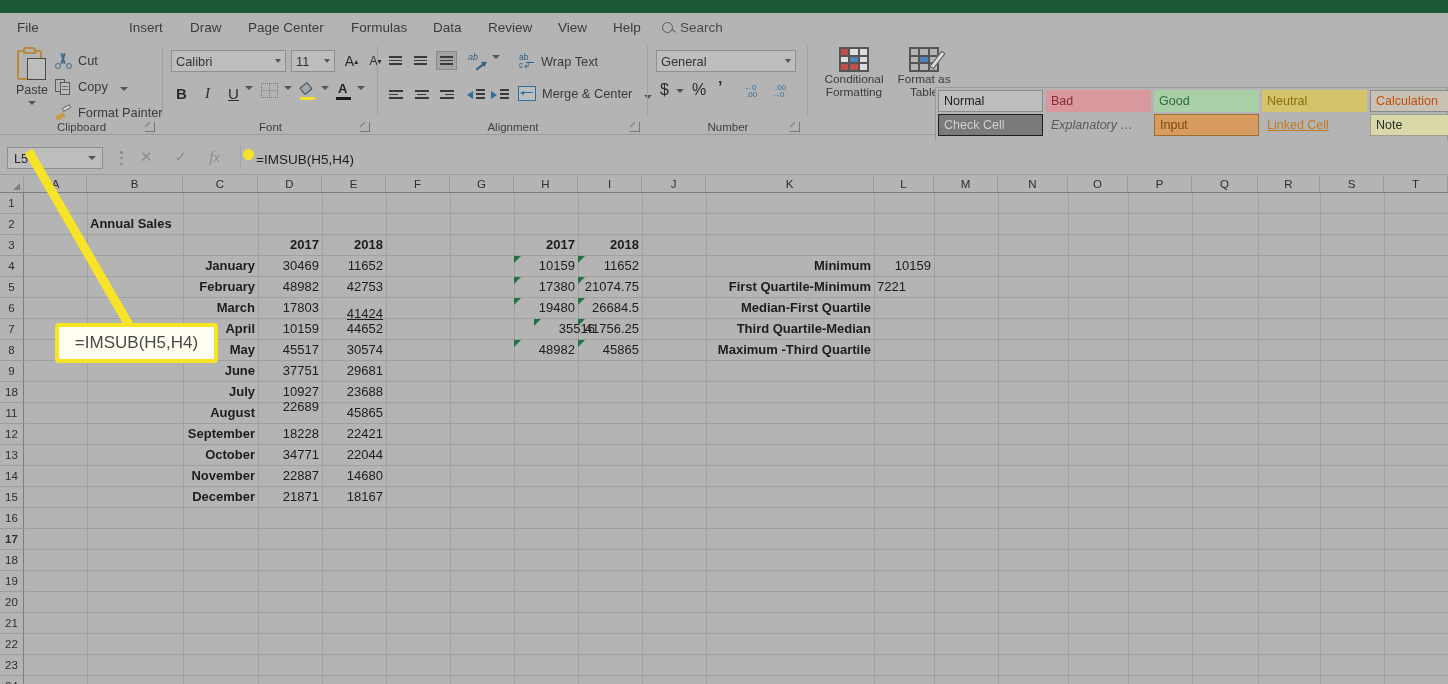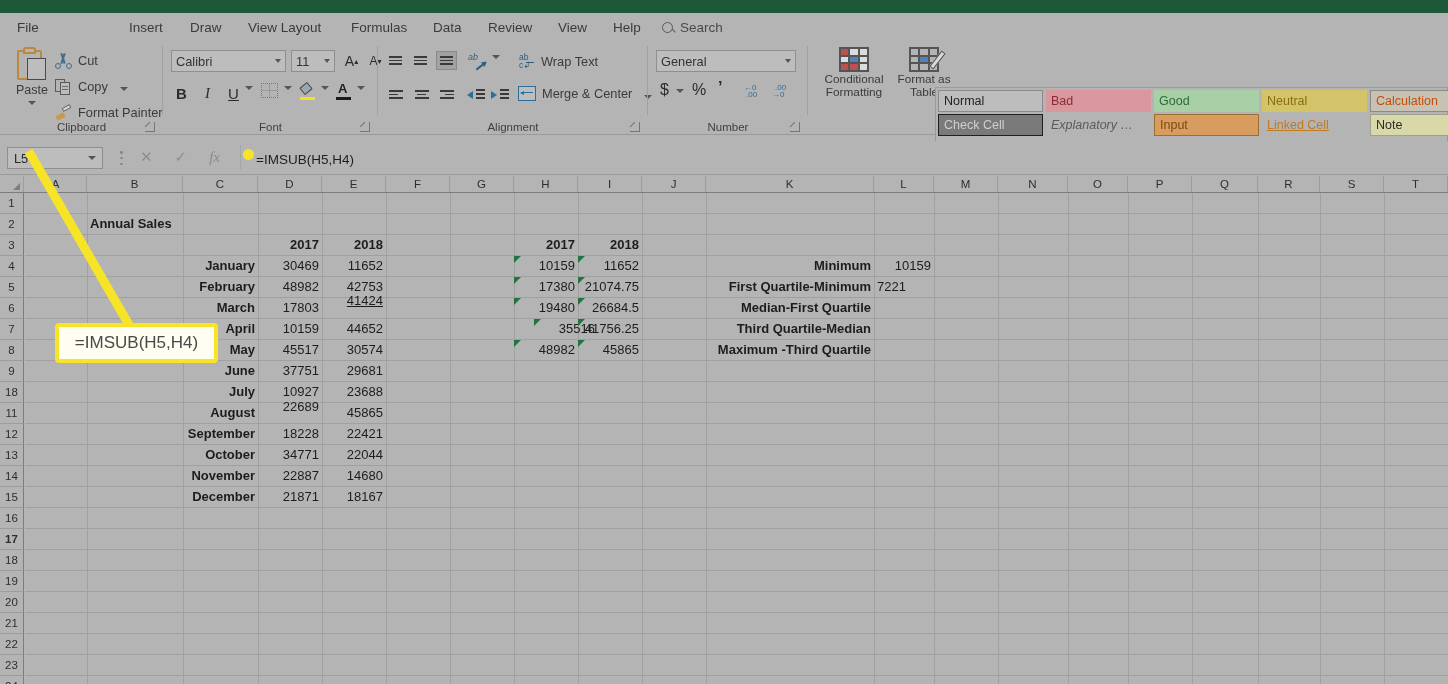--- a/index.html
+++ b/index.html
@@ -356,21 +356,21 @@
       <div class="tab active" style="left: 58px;">
         <span>Home</span>
       </div>
       <div class="tab" style="left: 120px;">
         <span>Insert</span>
       </div>
       <div class="tab" style="left: 181px;">
         <span>Draw</span>
       </div>
       <div class="tab" style="left: 239px;">
-        <span>View Layout</span>
+        <span>Page Center</span>
       </div>
       <div class="tab" style="left: 342px;">
         <span>Formulas</span>
       </div>
       <div class="tab" style="left: 424px;">
         <span>Data</span>
       </div>
       <div class="tab" style="left: 479px;">
         <span>Review</span>
       </div>
@@ -781,21 +781,21 @@
         <div class="cell b r" style="left: 233px; top: 42px; width: 64px;"><span>2017</span></div>
         <div class="cell b r" style="left: 297px; top: 42px; width: 64px;"><span>2018</span></div>
         <div class="cell b r" style="left: 158px; top: 63px; width: 75px;"><span>January</span></div>
         <div class="cell r" style="left: 233px; top: 63px; width: 64px;"><span>30469</span></div>
         <div class="cell r" style="left: 297px; top: 63px; width: 64px;"><span>11652</span></div>
         <div class="cell b r" style="left: 158px; top: 84px; width: 75px;"><span>February</span></div>
         <div class="cell r" style="left: 233px; top: 84px; width: 64px;"><span>48982</span></div>
         <div class="cell r" style="left: 297px; top: 84px; width: 64px;"><span>42753</span></div>
         <div class="cell b r" style="left: 158px; top: 105px; width: 75px;"><span>March</span></div>
         <div class="cell r" style="left: 233px; top: 105px; width: 64px;"><span>17803</span></div>
-        <div class="cell r" style="left: 297px; top: 98px; width: 64px; text-decoration: underline;"><span>41424</span></div>
+        <div class="cell r" style="left: 297px; top: 111px; width: 64px; text-decoration: underline;"><span>41424</span></div>
         <div class="cell b r" style="left: 158px; top: 126px; width: 75px;"><span>April</span></div>
         <div class="cell r" style="left: 233px; top: 126px; width: 64px;"><span>10159</span></div>
         <div class="cell r" style="left: 297px; top: 126px; width: 64px;"><span>44652</span></div>
         <div class="cell b r" style="left: 158px; top: 147px; width: 75px;"><span>May</span></div>
         <div class="cell r" style="left: 233px; top: 147px; width: 64px;"><span>45517</span></div>
         <div class="cell r" style="left: 297px; top: 147px; width: 64px;"><span>30574</span></div>
         <div class="cell b r" style="left: 158px; top: 168px; width: 75px;"><span>June</span></div>
         <div class="cell r" style="left: 233px; top: 168px; width: 64px;"><span>37751</span></div>
         <div class="cell r" style="left: 297px; top: 168px; width: 64px;"><span>29681</span></div>
         <div class="cell b r" style="left: 158px; top: 189px; width: 75px;"><span>July</span></div>

